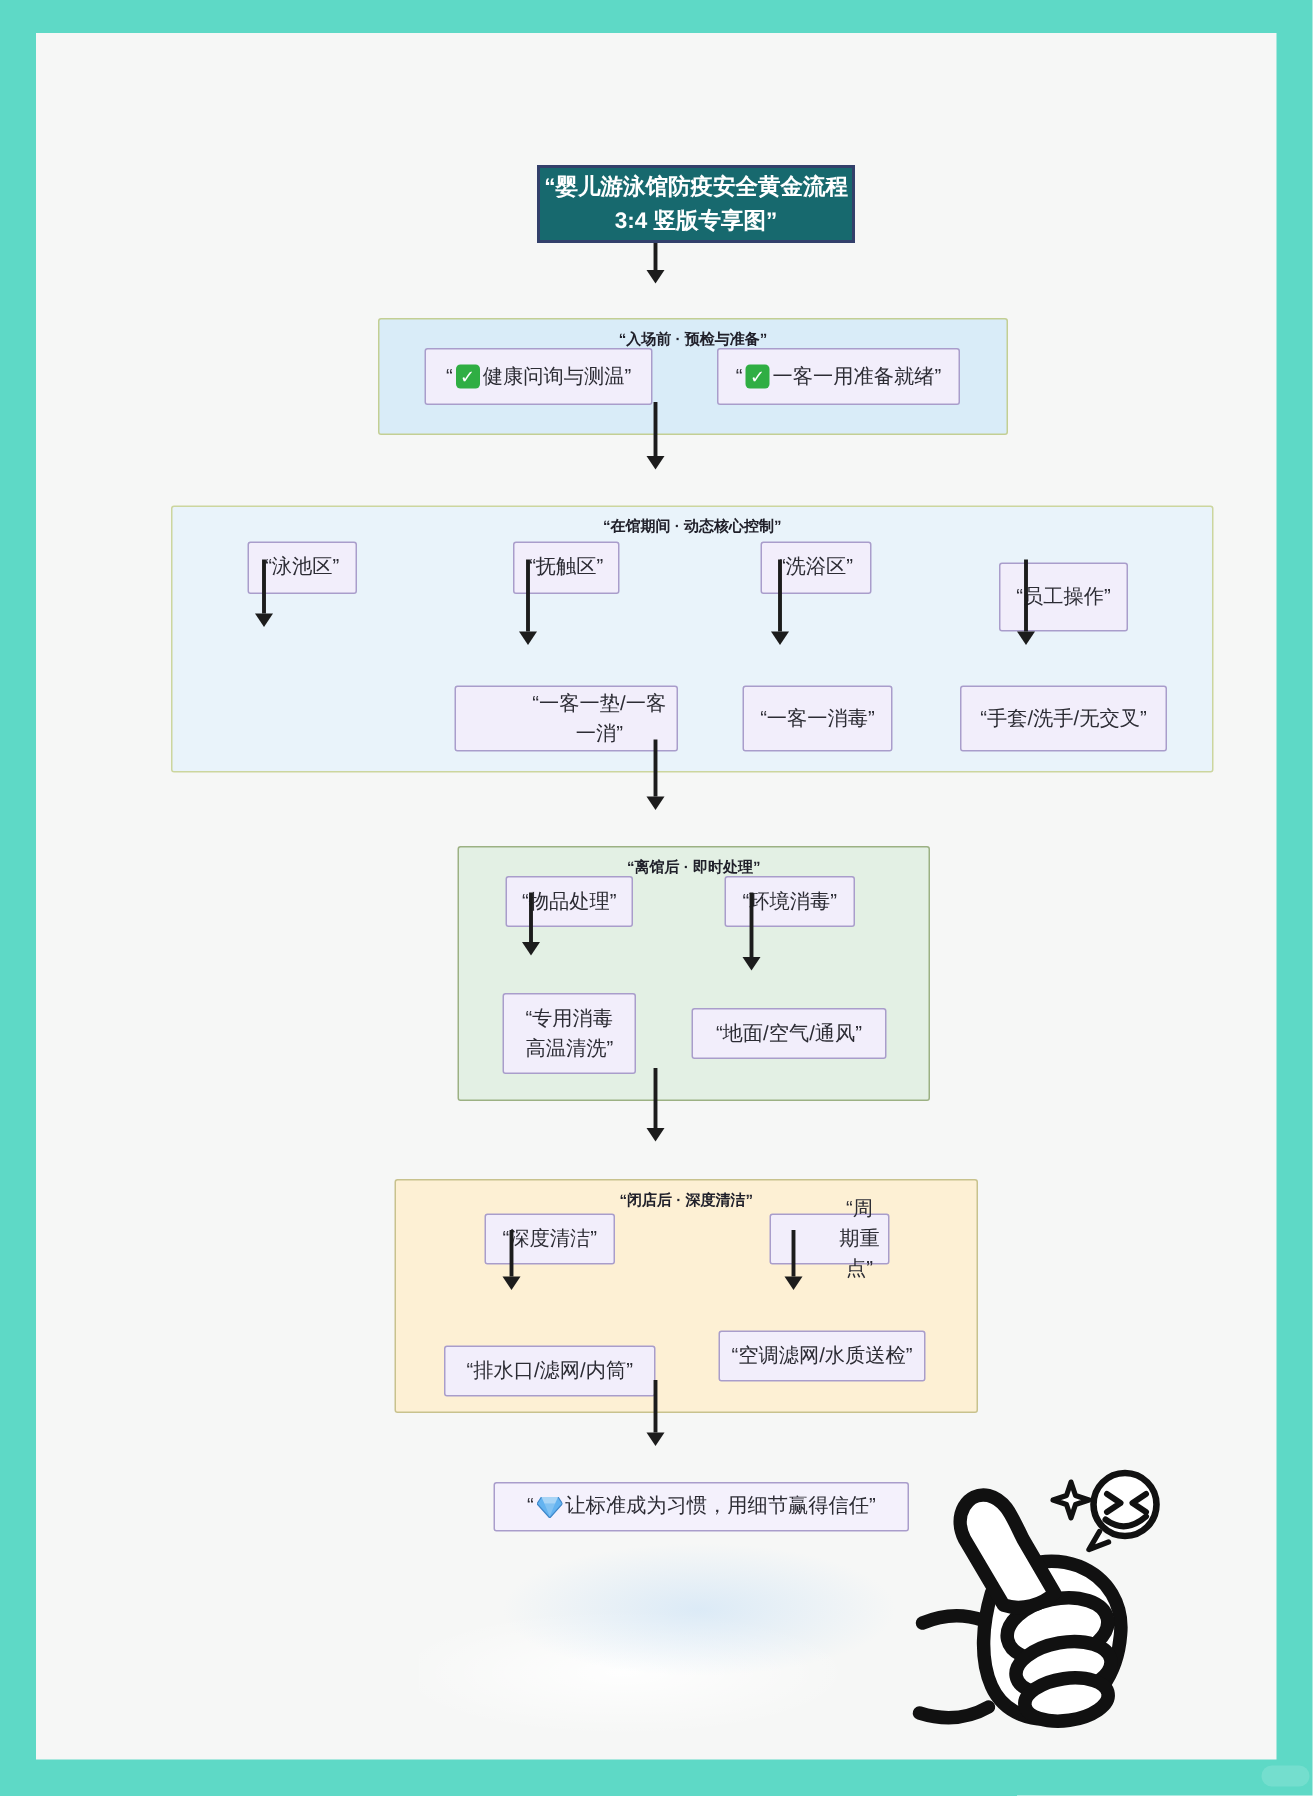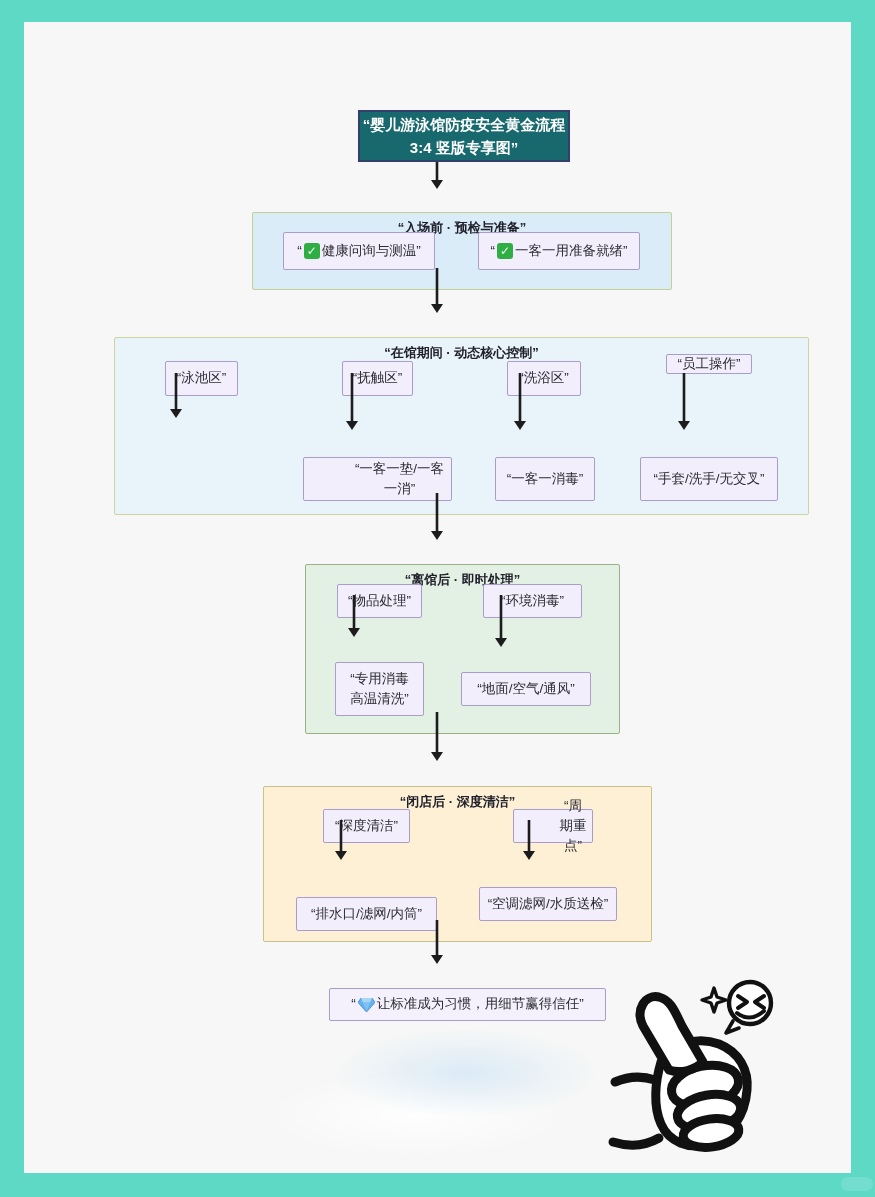--- a/index.html
+++ b/index.html
@@ -10,21 +10,21 @@
     background:radial-gradient(ellipse 55% 45% at 55% 40%,rgba(198,224,247,0.55),rgba(198,224,247,0) 70%),
                radial-gradient(ellipse 60% 40% at 40% 70%,rgba(255,255,255,0.9),rgba(255,255,255,0) 75%);}
   .hdr{position:absolute;left:334px;top:88px;width:212px;height:52px;background:#17696e;border:2px solid #33406b;
     box-sizing:border-box;color:#fff;font-size:15px;font-weight:bold;text-align:center;
     display:flex;flex-direction:column;justify-content:center;line-height:1.55;z-index:2;}
   .section{position:absolute;box-sizing:border-box;border-radius:2px;z-index:1;}
   .sec1{left:228px;top:190px;width:420px;height:78px;background:#d9ecf8;border:1px solid #c3cf93;}
   .sec2{left:90px;top:315px;width:695px;height:178px;background:#e9f3fa;border:1px solid #ccd69e;}
   .sec3{left:281px;top:542px;width:315px;height:170px;background:#e3f0e4;border:1px solid #9cb183;}
   .sec4{left:239px;top:764px;width:389px;height:156px;background:#fdf0d4;border:1px solid #c8c28d;}
-  .stitle{position:absolute;top:6px;left:0;right:0;text-align:center;font-size:13px;font-weight:600;color:#20202a;}
+  .stitle{position:absolute;top:6px;left:0;right:0;text-align:center;font-size:10px;font-weight:600;color:#20202a;}
   .node{position:absolute;background:#f2eefb;border:1px solid #a99dcb;border-radius:2px;box-sizing:border-box;
     display:flex;align-items:center;justify-content:center;text-align:center;font-size:13.5px;color:#2c2c34;
     line-height:1.5;white-space:pre-line;padding:2px 4px;z-index:2;}
   .arrows{position:absolute;left:0;top:0;z-index:2;pointer-events:none;}
   .chk{display:inline-flex;width:16px;height:16px;background:#2fae43;border-radius:3px;color:#fff;
     font-size:12px;font-weight:bold;align-items:center;justify-content:center;margin:0 2px;flex:none;}
   .gem{display:inline-block;margin:0 2px;flex:none;}
   .foot{left:305px;top:966px;width:277px;height:33px;background:#f4f1fc;font-size:13.5px;white-space:normal;}
   .doodle{position:absolute;left:583px;top:948px;width:178px;height:192px;z-index:3;}
   .watermark{position:absolute;left:841px;top:1177px;width:32px;height:14px;border-radius:7px;
@@ -84,30 +84,30 @@
       <div class="node" style="left:225px;top:19px;width:162px;height:38px;">
         <span>“</span><span class="chk">✓</span><span> 一客一用准备就绪”</span>
       </div>
     </div>
 
     <div class="section sec2">
       <div class="stitle">“在馆期间 · 动态核心控制”</div>
       <div class="node" style="left:50px;top:23px;width:73px;height:35px;">“泳池区”</div>
       <div class="node" style="left:227px;top:23px;width:71px;height:35px;">“抚触区”</div>
       <div class="node" style="left:392px;top:23px;width:74px;height:35px;">“洗浴区”</div>
-      <div class="node" style="left:551px;top:16px;width:86px;height:20px;text-align:right;">“员工操作”</div>
+      <div class="node" style="left:551px;top:37px;width:86px;height:46px;text-align:right;">“员工操作”</div>
       <div class="node" style="left:188px;top:119px;width:149px;height:44px;padding-left:48px;">“一客一垫/一客一消”</div>
       <div class="node" style="left:380px;top:119px;width:100px;height:44px;">“一客一消毒”</div>
       <div class="node" style="left:525px;top:119px;width:138px;height:44px;">“手套/洗手/无交叉”</div>
     </div>
 
     <div class="section sec3">
       <div class="stitle">“离馆后 · 即时处理”</div>
       <div class="node" style="left:31px;top:19px;width:85px;height:34px;">“物品处理”</div>
-      <div class="node" style="left:177px;top:19px;width:99px;height:34px;">“环境消毒”</div>
+      <div class="node" style="left:177px;top:19px;width:87px;height:34px;">“环境消毒”</div>
       <div class="node" style="left:29px;top:97px;width:89px;height:54px;">“专用消毒
 高温清洗”</div>
       <div class="node" style="left:155px;top:107px;width:130px;height:34px;">“地面/空气/通风”</div>
     </div>
 
     <div class="section sec4">
       <div class="stitle">“闭店后 · 深度清洁”</div>
       <div class="node" style="left:59px;top:22px;width:87px;height:34px;">“深度清洁”</div>
       <div class="node" style="left:249px;top:22px;width:80px;height:34px;padding-left:44px;">“周期重点”</div>
       <div class="node" style="left:32px;top:100px;width:141px;height:34px;margin-top:10px;">“排水口/滤网/内筒”</div>

